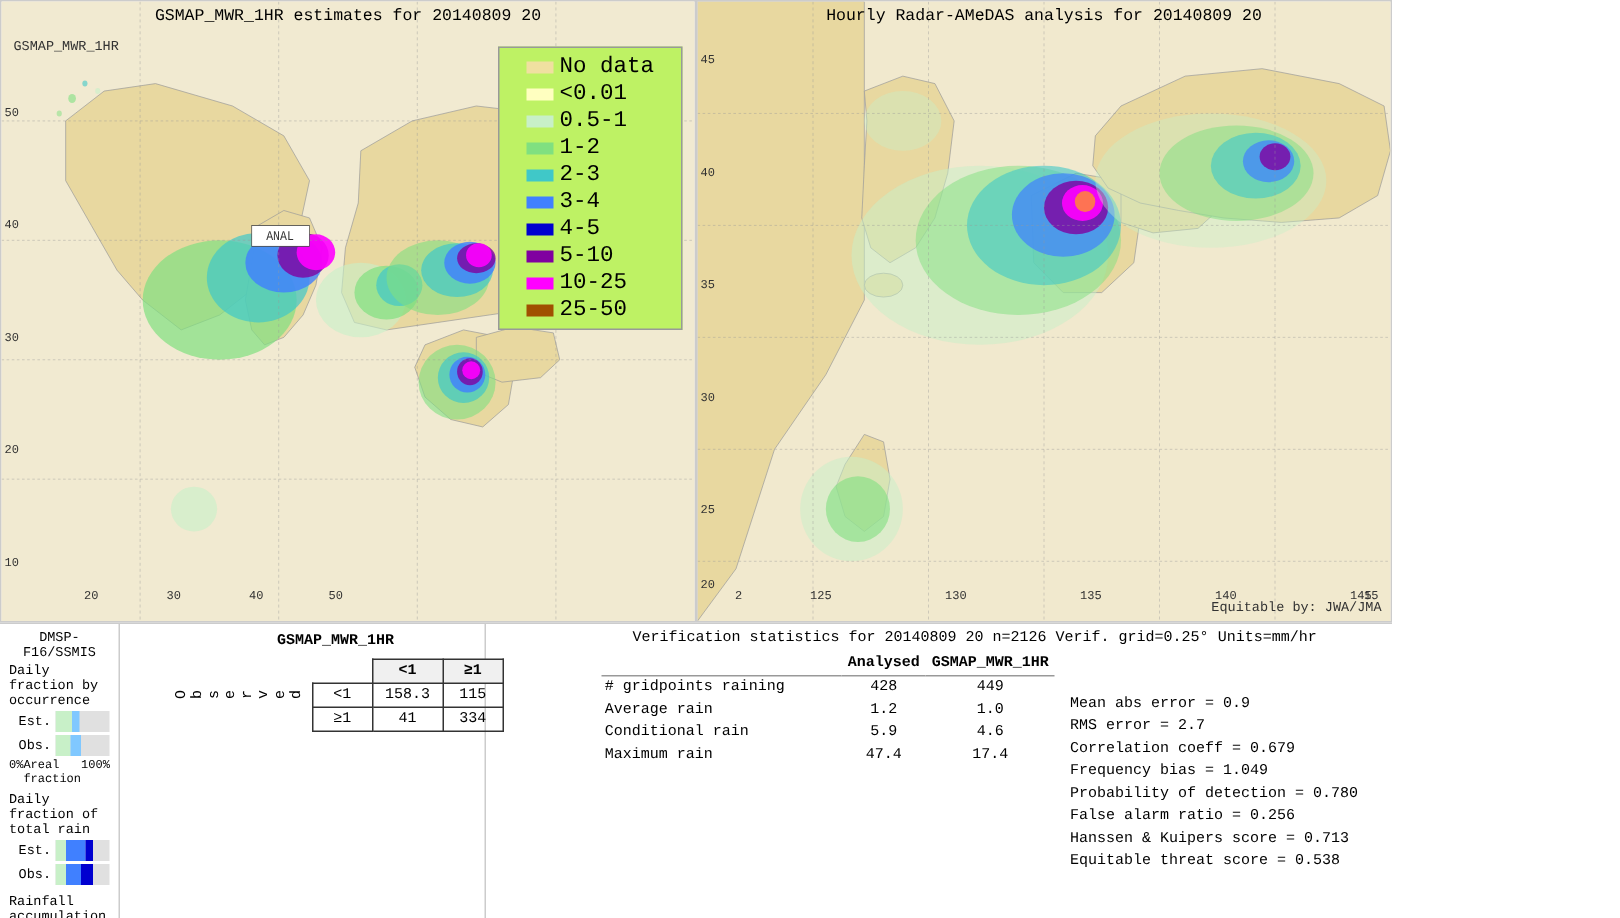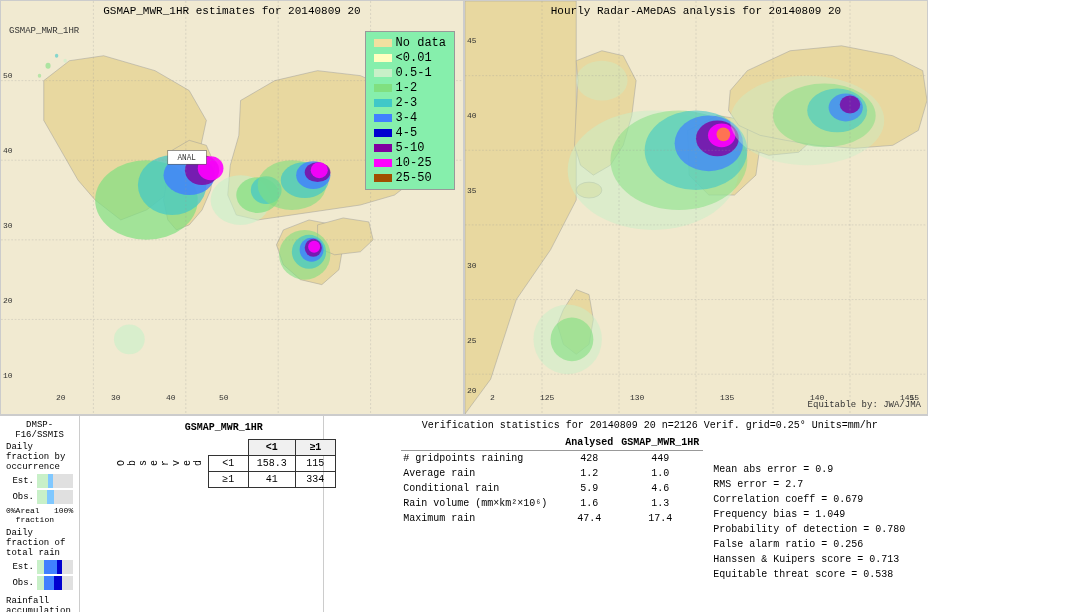--- a/index.html
+++ b/index.html
@@ -52,24 +52,24 @@
       height: 100%;
       background: #f5e6c0;
       position: relative;
     }
 
     
     .legend {
       position: absolute;
       top: 30px;
       right: 8px;
-      background: #86efac;
+      background: #bef264;
       border: 1px solid #999;
-      padding: 3px 8px;
-      font-size: 12px;
+      padding: 3px 18px;
+      font-size: 15px;
       font-family: 'Courier New', monospace;
       z-index: 20;
     }
 
     .legend-item {
       display: flex;
       align-items: center;
       margin: 1px 0;
     }
 
@@ -611,25 +611,20 @@
                 <td class="row-label">Average rain</td>
                 <td>1.2</td>
                 <td>1.0</td>
               </tr>
               <tr>
                 <td class="row-label">Conditional rain</td>
                 <td>5.9</td>
                 <td>4.6</td>
               </tr>
               <tr>
-                <td class="row-label">Rain volume (mm×km²×10⁶)</td>
-                <td>1.6</td>
-                <td>1.3</td>
-              </tr>
-              <tr>
                 <td class="row-label">Maximum rain</td>
                 <td>47.4</td>
                 <td>17.4</td>
               </tr>
             </tbody>
           </table>
         </div>
 
         <div class="verif-stats-right">
           <div class="stat-line">Mean abs error = 0.9</div>

